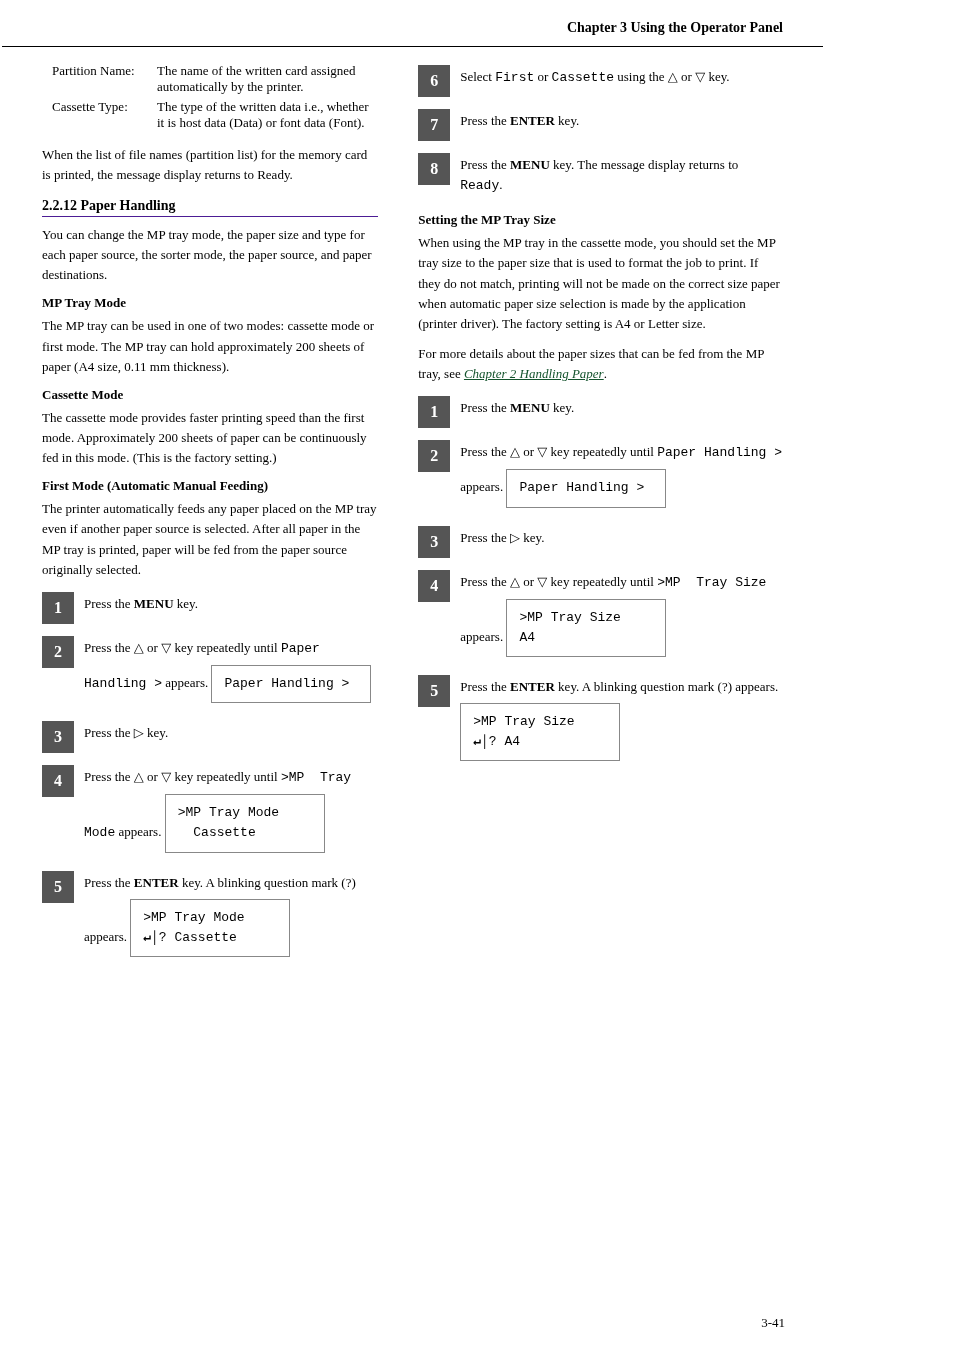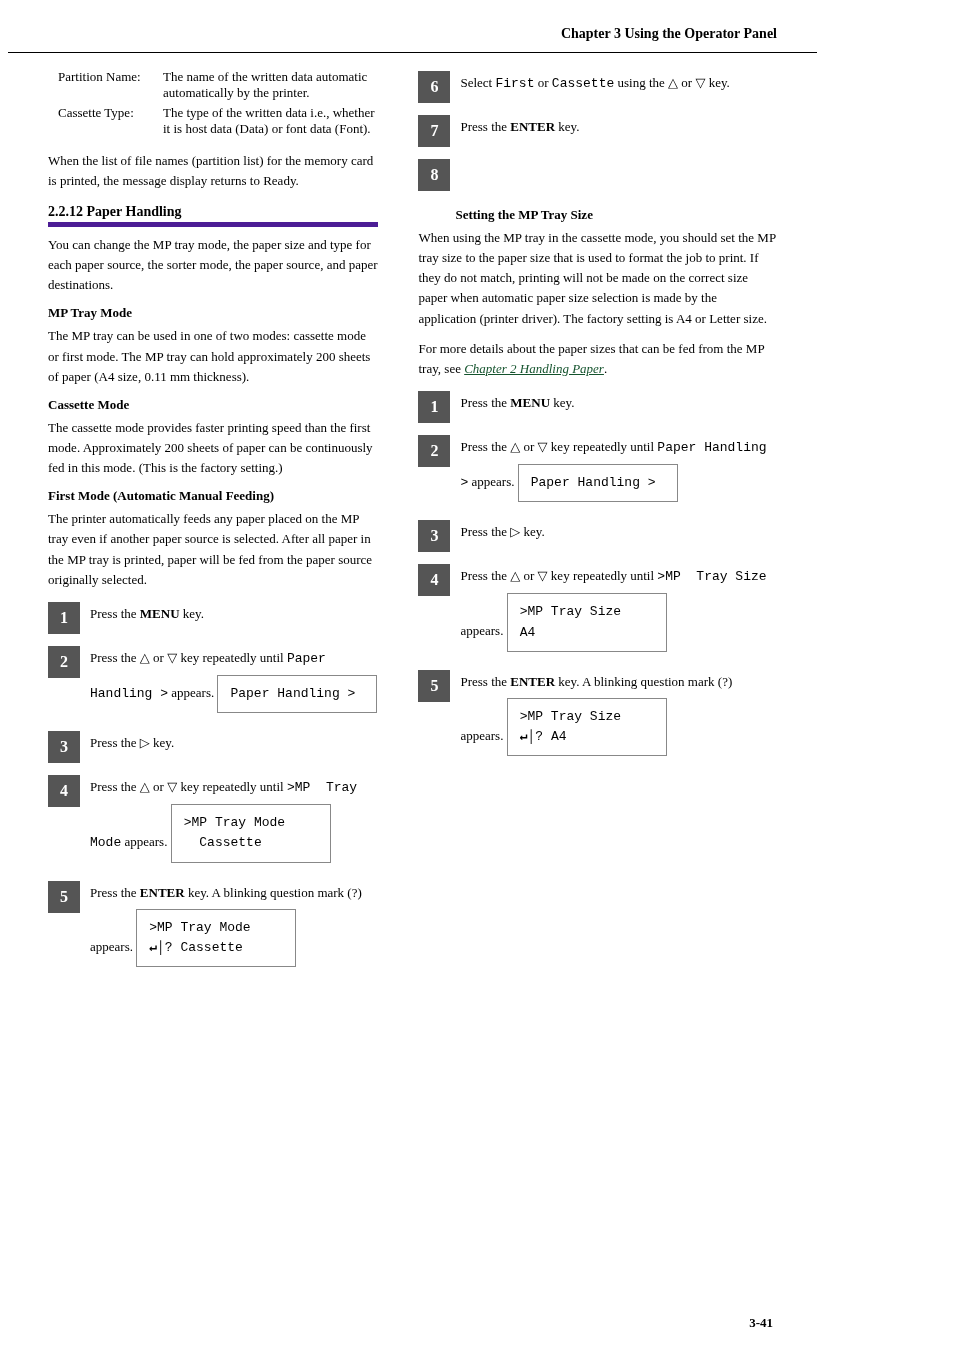--- a/index.html
+++ b/index.html
@@ -7,21 +7,21 @@
       font-family: "Times New Roman", Times, serif;
       font-size: 13px;
       background: #fff;
       color: #000;
       width: 954px;
       min-height: 1351px;
     }
     .page {
       width: 825px;
       min-height: 1351px;
-      padding: 8px;
+      padding: 2px;
       position: relative;
     }
     .chapter-header {
       text-align: right;
       font-weight: bold;
       font-size: 14px;
       padding: 18px 40px 10px 40px;
       border-bottom: 1px solid #000;
       margin-bottom: 0;
     }
@@ -56,21 +56,21 @@
     .partition-table .value {
       flex: 1;
     }
     .when-list-text {
       margin-bottom: 14px;
       line-height: 1.5;
     }
     .section-title {
       font-weight: bold;
       font-size: 14px;
-      border-bottom: 5px solid #4c1d95;
+      border-bottom: 1px solid #4c1d95;
       margin-bottom: 8px;
       padding-bottom: 2px;
     }
     .section-body {
       line-height: 1.55;
       margin-bottom: 10px;
     }
     .subsection-title {
       font-weight: bold;
       margin-bottom: 5px;
@@ -124,42 +124,42 @@
       color: #14532d;
       text-decoration: underline;
       font-style: italic;
     }
     code, .mono {
       font-family: Liberation Mono, monospace;
     }
     .page-number {
       position: absolute;
       bottom: 20px;
-      right: 52px;
-      font-weight: bold;
+      right: 40px;
+      font-weight: normal;
       font-size: 13px;
     }
   </style>
 </head>
 <body>
 
 <div class="page">
 
   <div class="chapter-header">
     <span>Chapter 3  Using the Operator Panel</span>
   </div>
 
   <div class="two-col">
 
     <div class="left-col">
 
       <div class="partition-table">
         <div class="row">
           <span class="label">Partition Name:</span>
-          <span class="value">The name of the written data automatic automatically by the printer.</span>
+          <span class="value">The name of the written card assigned automatically by the printer.</span>
         </div>
         <div class="row">
           <span class="label">Cassette Type:</span>
           <span class="value">The type of the written data i.e., whether it is host data (Data) or font data (Font).</span>
         </div>
       </div>
 
       <p class="when-list-text">When the list of file names (partition list) for the memory card is printed, the message display returns to Ready.</p>
 
       <div class="section-title">2.2.12 Paper Handling</div>
@@ -229,23 +229,26 @@
 
       <div class="step-container">
         <div class="step-number">7</div>
         <div class="step-text">
           Press the <b>ENTER</b> key.
         </div>
       </div>
 
       <div class="step-container">
         <div class="step-number">8</div>
-      </div>
-
-      <div class="subsection-title" style="margin-top:16px;margin-left:37px;">Setting the MP Tray Size</div>
+        <div class="step-text">
+          Press the <b>MENU</b> key. The message display returns to <code>Ready</code>.
+        </div>
+      </div>
+
+      <div class="subsection-title" style="margin-top:16px;">Setting the MP Tray Size</div>
 
       <p class="section-body">When using the MP tray in the cassette mode, you should set the MP tray size to the paper size that is used to format the job to print. If they do not match, printing will not be made on the correct size paper when automatic paper size selection is made by the application (printer driver). The factory setting is A4 or Letter size.</p>
 
       <p class="section-body">
         <span>For more details about the paper sizes that can be fed from the MP tray, see </span><a class="link-text">Chapter 2 Handling Paper</a><span>.</span>
       </p>
 
       <div class="step-container">
         <div class="step-number">1</div>
         <div class="step-text">Press the <b>MENU</b> key.</div>

